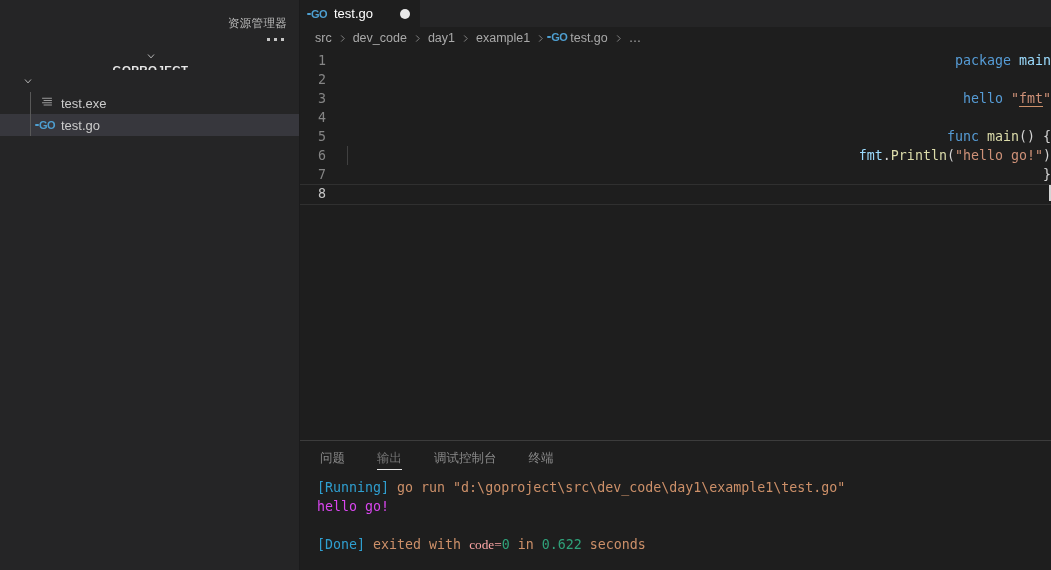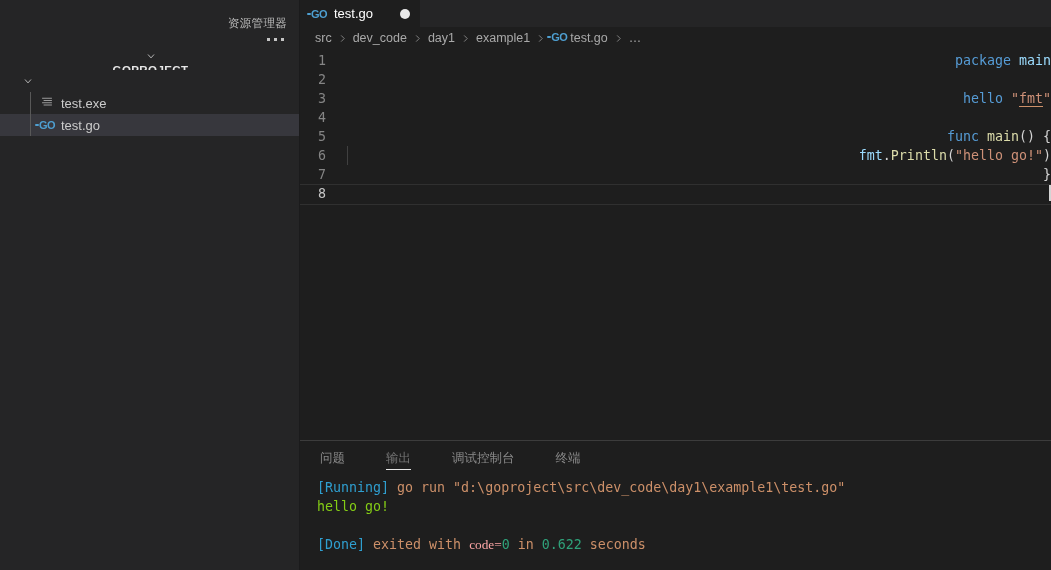--- a/index.html
+++ b/index.html
@@ -151,39 +151,39 @@
   .t-plain { color: #d4d4d4; }
   .t-imp   { color: #ce9178; border-bottom: 1px solid #cd9069; }
 
   
   .panel {
     flex: 0 0 130px; height: 130px; background: #1e1e1e;
     border-top: 1px solid #3c3c3c; position: relative;
   }
   .panel-tabs {
     height: 35px; display: flex; align-items: center;
-    padding-left: 20px; gap: 13px;
+    padding-left: 20px; gap: 4px;
   }
   .ptab {
     font-size: 12.5px; color: #8a8a8a; margin-right: 28px;
     position: relative; height: 35px; display: flex; align-items: center;
   }
   .ptab.active { color: #737373; }
   .ptab.active::after {
     content: ""; position: absolute; left: 0; right: 0; bottom: 6px;
     height: 1px; background: #e7e7e7;
   }
   .panel-body {
     padding: 2px 0 0 17px;
     font-family: "DejaVu Sans Mono", "Liberation Mono", monospace;
     font-size: 13.3px; line-height: 19px; white-space: pre;
   }
   .o-tag  { color: #2f9fd0; }
   .o-text { color: #cd9069; }
-  .o-out  { color: #84cc16; }
+  .o-out  { color: #d946ef; }
   .o-code { color: #fca5a5; font-family: Liberation Serif, serif; }
   .o-num  { color: #2fa27a; }
   .blank { height: 19px; }
 </style>
 </head>
 <body>
 
 <div class="app">
 
   <div class="sidebar">

